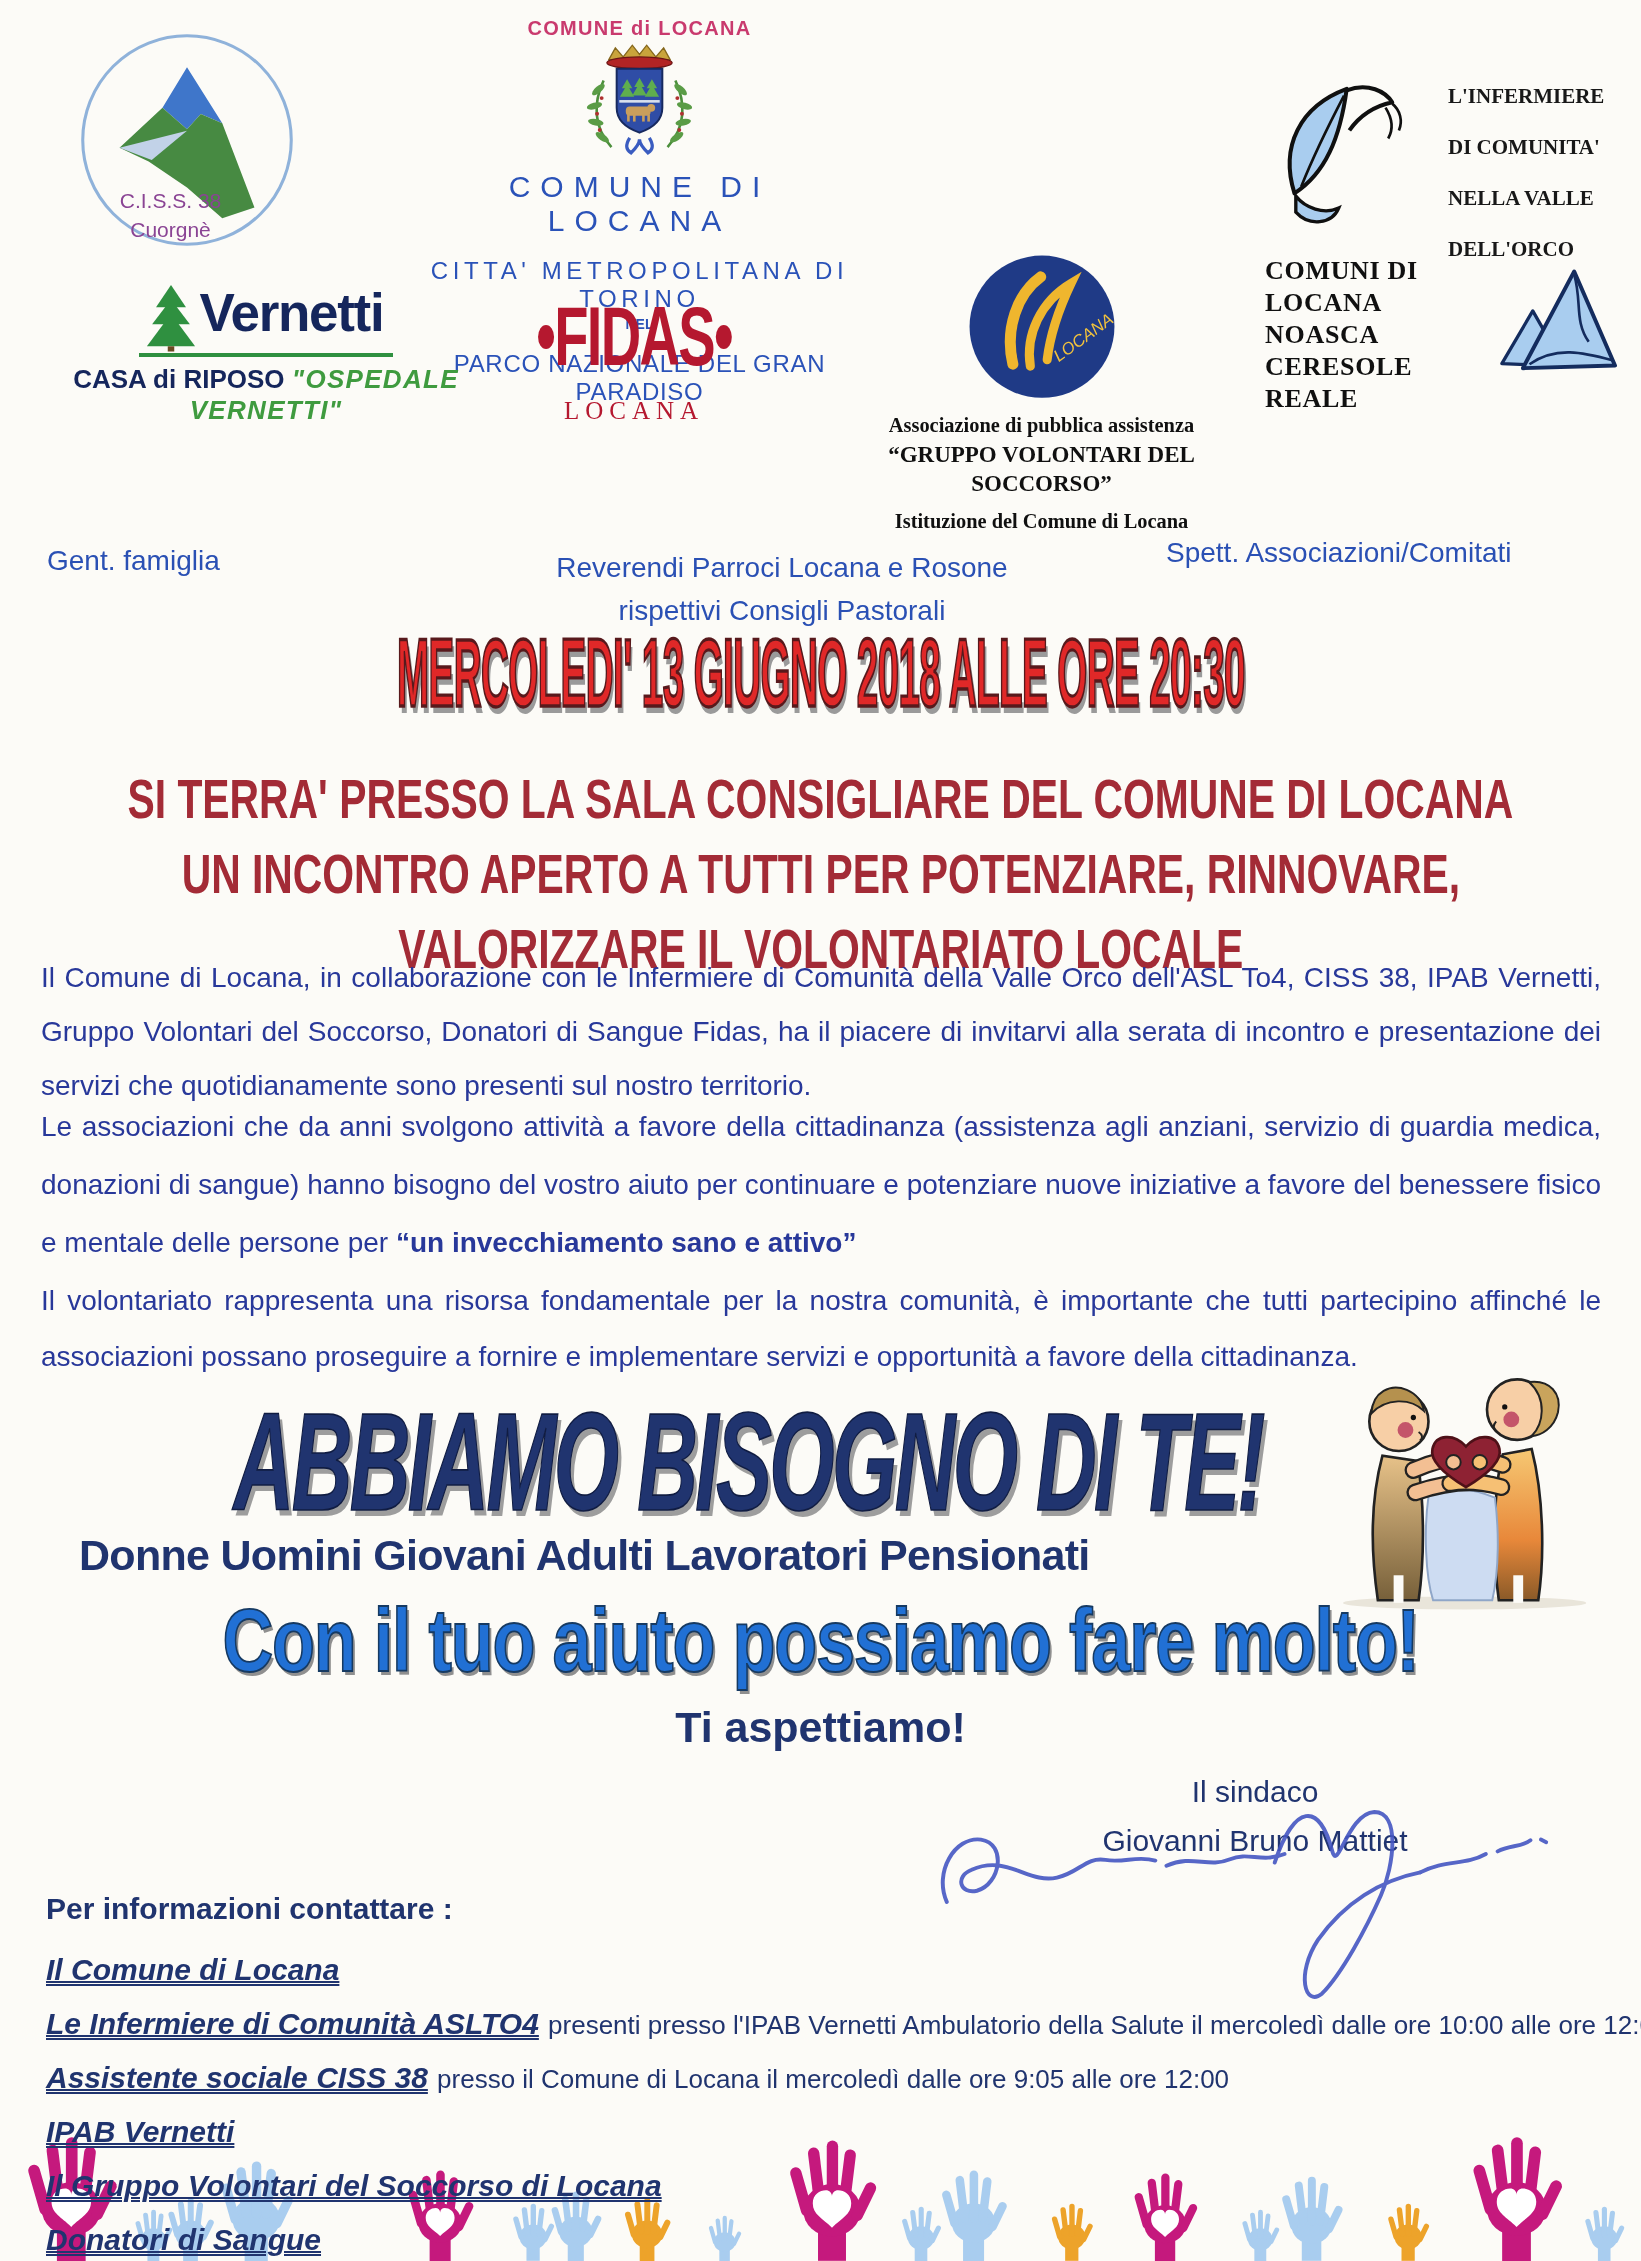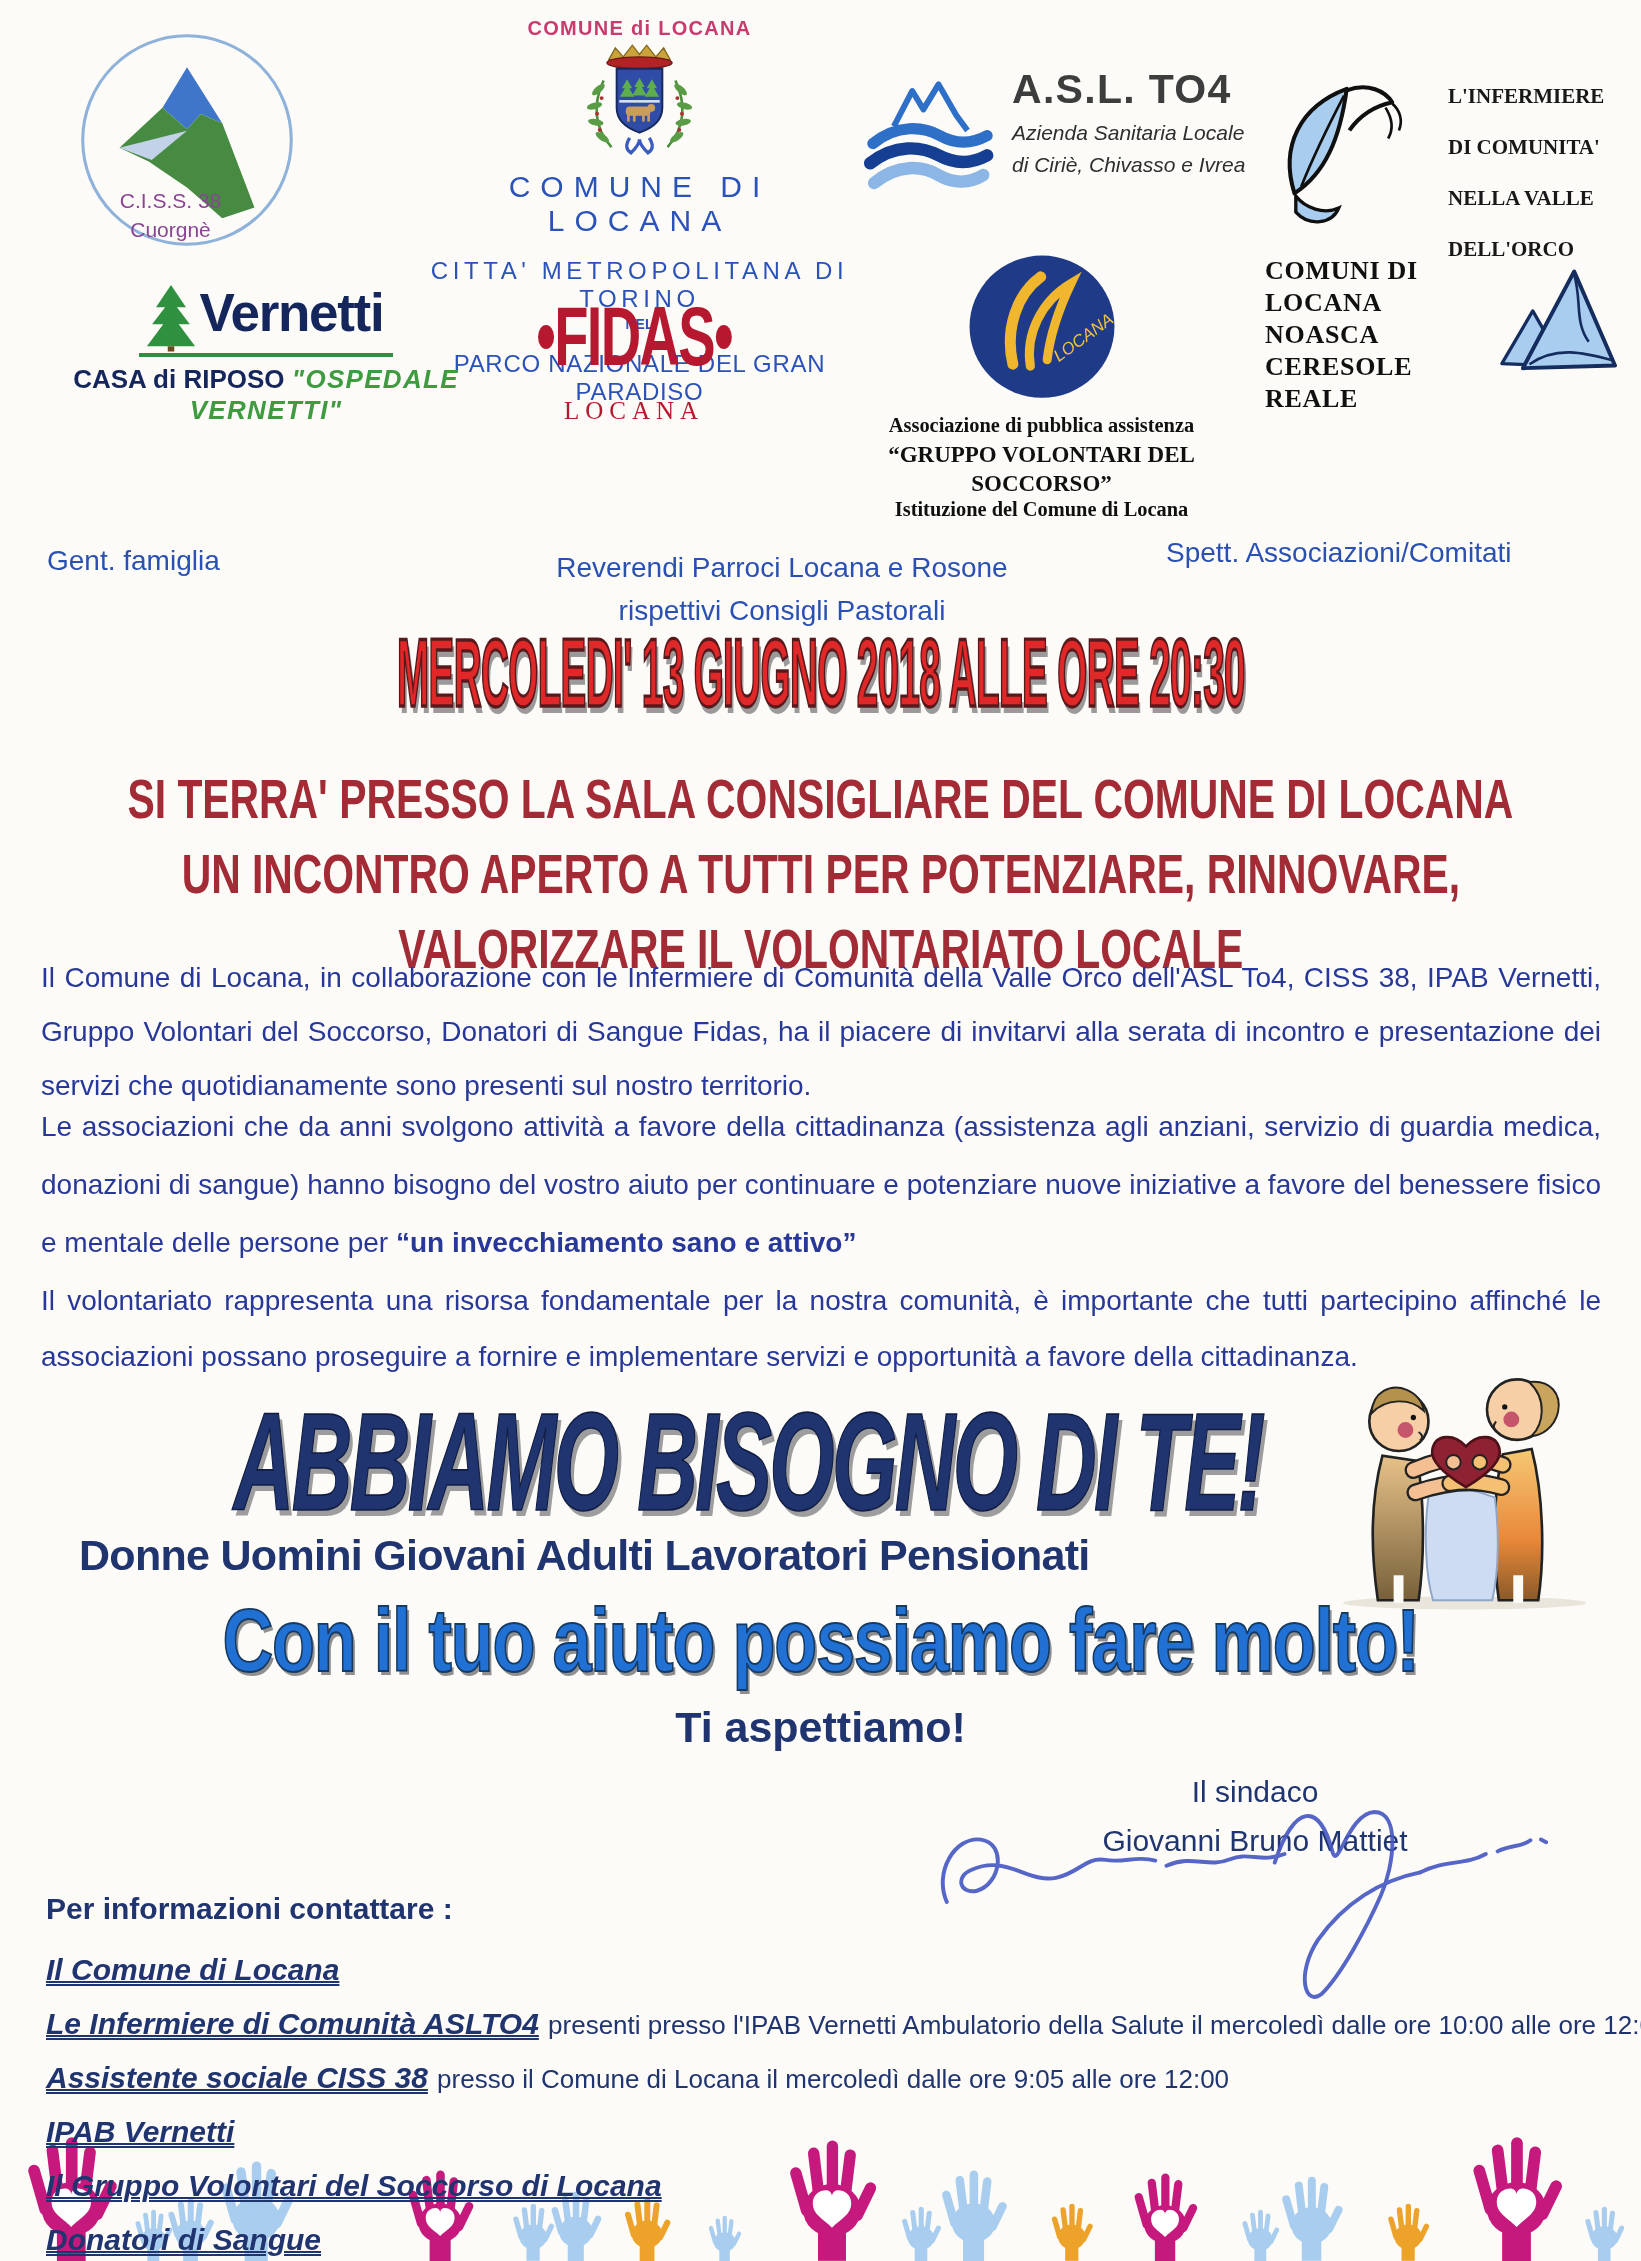--- a/index.html
+++ b/index.html
@@ -39,21 +39,21 @@
   .fidas { top:289px; left:519px; width:230px; text-align:center; }
   .fidas-word { display:inline-block; font-size:66px; font-weight:bold; color:#b5182f;
     transform:scale(0.85,1.25); transform-origin:center top; letter-spacing:-2px; }
   .fidas-place { margin-top:32px; font-family:"Liberation Serif", serif; font-size:25px;
     color:#b5182f; letter-spacing:6px; }
   .gvs { top:251px; left:851px; width:381px; text-align:center; }
   .gvs-texts { margin-top:9.2px; font-family:"Liberation Serif", serif; font-weight:bold;
     color:#101010; }
   .gvs-l1 { font-size:20.4px; }
   .gvs-l2 { font-size:23px; line-height:29px; width:342px; margin:2.6px auto 0; }
-  .gvs-l3 { font-size:20.4px; margin-top:0; }
+  .gvs-l3 { font-size:20.4px; margin-top:12px; }
   .comuni { top:255px; left:1265px; width:358px; }
   .comuni-lines { font-family:"Liberation Serif", serif; font-weight:bold; color:#101010;
     font-size:26px; line-height:32px; letter-spacing:0.7px; }
   .comuni-mountain { position:absolute; top:0; right:0; }
 
   
   .addr { color:#2a50b4; font-size:28px; }
   .addr-left { top:545px; left:47px; }
   .addr-center { top:546px; left:539px; width:486px; text-align:center; line-height:43px; }
   .addr-right { top:537px; left:1166px; width:381px; }
@@ -169,33 +169,20 @@
           <rect x="97" y="114" width="4" height="11"></rect>
       </g>
       <path d="M70 150 Q 60 166 72 173 Q 85 160 85 152 Q 85 160 98 173 Q 110 166 100 150" fill="none" stroke="#3a5cc0" stroke-width="5"></path>
     </svg>
     <div class="comune-title">COMUNE DI LOCANA</div>
     <div class="comune-sub">CITTA' METROPOLITANA DI TORINO</div>
     <div class="comune-nel">NEL</div>
     <div class="comune-parco">PARCO NAZIONALE DEL GRAN PARADISO</div>
   </div>
 
-  <div class="abs asl-block">
-    <svg class="asl-icon" width="138" height="138" viewBox="0 0 210 210">
-      <path d="M50 92 L78 38 L95 66 L118 28 L145 75 L162 98" fill="none" stroke="#2e6fc8" stroke-width="9" stroke-linejoin="round"></path>
-      <path d="M18 118 C 55 88 95 92 120 106 C 145 120 170 118 192 106" fill="none" stroke="#2e6fc8" stroke-width="17" stroke-linecap="round"></path>
-      <path d="M14 148 C 52 118 92 122 118 136 C 144 150 170 148 192 136" fill="none" stroke="#153f92" stroke-width="19" stroke-linecap="round"></path>
-      <path d="M20 178 C 56 148 94 152 118 166 C 142 180 166 178 186 166" fill="none" stroke="#8cb6e6" stroke-width="19" stroke-linecap="round"></path>
-    </svg>
-    <div class="asl-texts">
-      <div class="asl-name">A.S.L. TO4</div>
-      <div class="asl-line">Azienda Sanitaria Locale</div>
-      <div class="asl-line">di Ciriè, Chivasso e Ivrea</div>
-    </div>
-  </div>
 
   <div class="abs butterfly">
     <svg width="154" height="161" viewBox="0 0 230 240">
       <path d="M50 190 C 28 120 58 60 128 34 C 118 108 96 160 50 190 Z" fill="#a9cdef" stroke="#101010" stroke-width="6" stroke-linejoin="round"></path>
       <path d="M60 180 C 80 130 100 90 124 44" stroke="#101010" stroke-width="4" fill="none"></path>
       <path d="M128 36 C 160 24 186 38 196 54 C 168 60 146 76 132 96" fill="none" stroke="#101010" stroke-width="6" stroke-linejoin="round"></path>
       <path d="M52 194 C 66 212 94 222 116 212 C 106 236 72 240 52 218 Z" fill="#a9cdef" stroke="#101010" stroke-width="5"></path>
       <path d="M196 56 C 208 66 212 82 206 96" stroke="#101010" stroke-width="4" fill="none"></path>
       <path d="M186 62 C 196 78 198 94 190 108" stroke="#101010" stroke-width="4" fill="none"></path>
     </svg>

